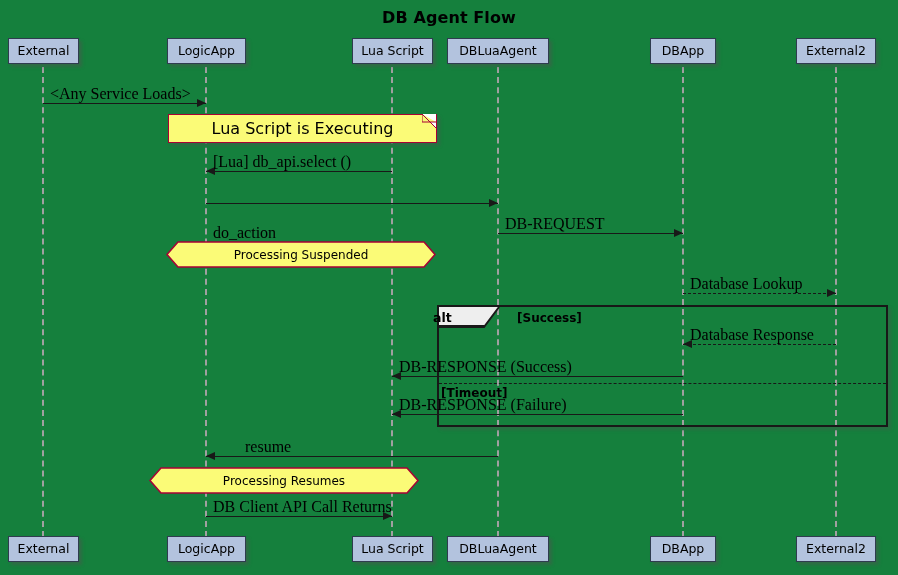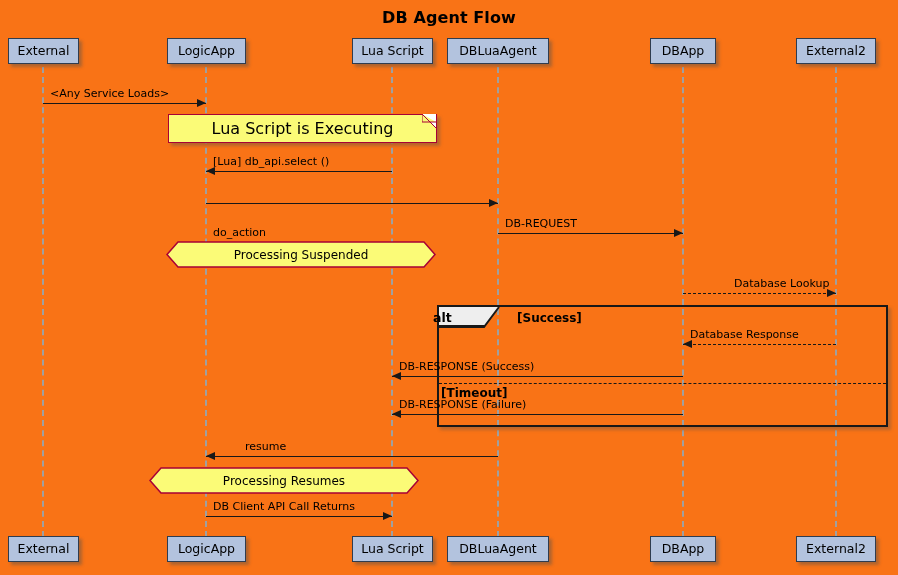--- a/index.html
+++ b/index.html
@@ -9,21 +9,21 @@
     background: #FFFFFF;
   }
   body {
     font-family: "DejaVu Sans", sans-serif;
     -webkit-font-smoothing: antialiased;
   }
   #canvas {
     position: relative;
     width: 898px;
     height: 575px;
-    background: #f97316;
+    background: #15803d;
     overflow: hidden;
   }
 
   
   .diagram-title {
     position: absolute;
     left: 0;
     top: 8px;
     width: 898px;
     text-align: center;
@@ -74,24 +74,25 @@
     border-bottom: 4px solid transparent;
   }
   .arrow-head.right {
     border-left: 9px solid #181818;
   }
   .arrow-head.left {
     border-right: 9px solid #181818;
   }
   .msg-label {
     position: absolute;
-    font-size: 11px;
+    font-size: 16px;
     color: #000000;
     white-space: nowrap;
     line-height: 14px;
+    font-family: Liberation Serif, serif;
   }
 
   
   .note {
     position: absolute;
     box-sizing: border-box;
     background: #FBFB77;
     border: 1px solid #A80036;
     box-shadow: 3px 3px 3px rgba(80,80,80,0.40);
   }
@@ -219,21 +220,21 @@
       <div class="arrow-head left" style="top: 167px; left: 206px;"></div>
       <div class="msg-label" style="left: 213px; top: 155px;">[Lua] db_api.select ()</div>
       <div class="msg-line" style="left: 206px; top: 203px; width: 292px;"></div>
       <div class="arrow-head right" style="top: 199px; left: 489px;"></div>
       <div class="msg-label" style="left: 213px; top: 187px; margin-top: 39px;">do_action</div>
       <div class="msg-line" style="left: 498px; top: 233px; width: 185px;"></div>
       <div class="arrow-head right" style="top: 229px; left: 674px;"></div>
       <div class="msg-label" style="left: 505px; top: 217px;">DB-REQUEST</div>
       <div class="msg-line dashed" style="left: 683px; top: 293px; width: 153px;"></div>
       <div class="arrow-head right" style="top: 289px; left: 827px;"></div>
-      <div class="msg-label" style="left: 690px; top: 277px; margin-left: 44px;">Database Lookup</div>
+      <div class="msg-label" style="left: 690px; top: 277px;">Database Lookup</div>
       <div class="msg-line dashed" style="left: 683px; top: 344px; width: 153px;"></div>
       <div class="arrow-head left" style="top: 340px; left: 683px;"></div>
       <div class="msg-label" style="left: 690px; top: 328px;">Database Response</div>
       <div class="msg-line" style="left: 392px; top: 376px; width: 291px;"></div>
       <div class="arrow-head left" style="top: 372px; left: 392px;"></div>
       <div class="msg-label" style="left: 399px; top: 360px;">DB-RESPONSE (Success)</div>
       <div class="msg-line" style="left: 392px; top: 414px; width: 291px;"></div>
       <div class="arrow-head left" style="top: 410px; left: 392px;"></div>
       <div class="msg-label" style="left: 399px; top: 398px;">DB-RESPONSE (Failure)</div>
       <div class="msg-line" style="left: 206px; top: 456px; width: 292px;"></div>

